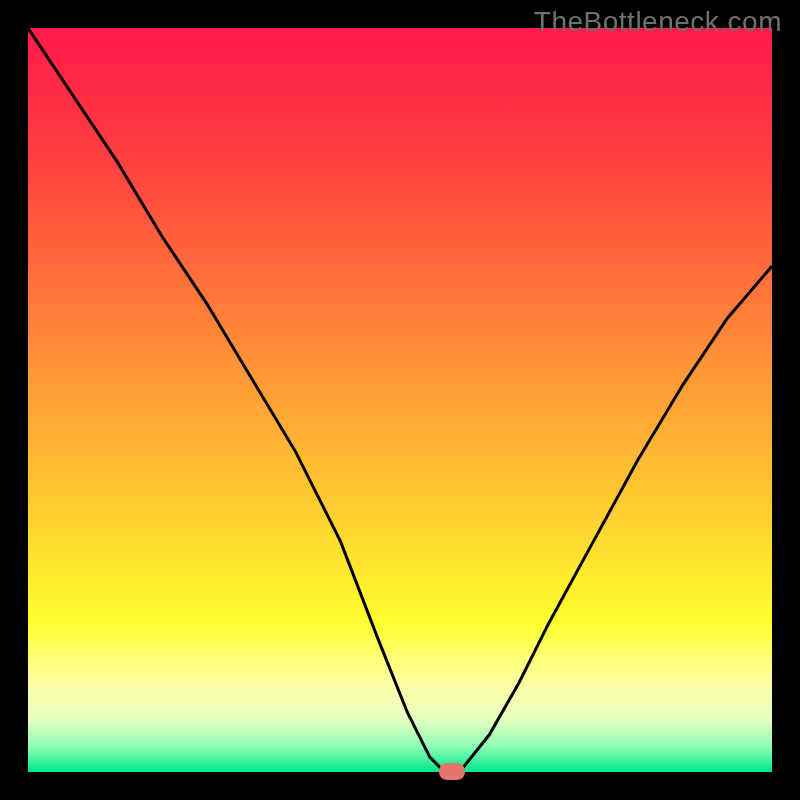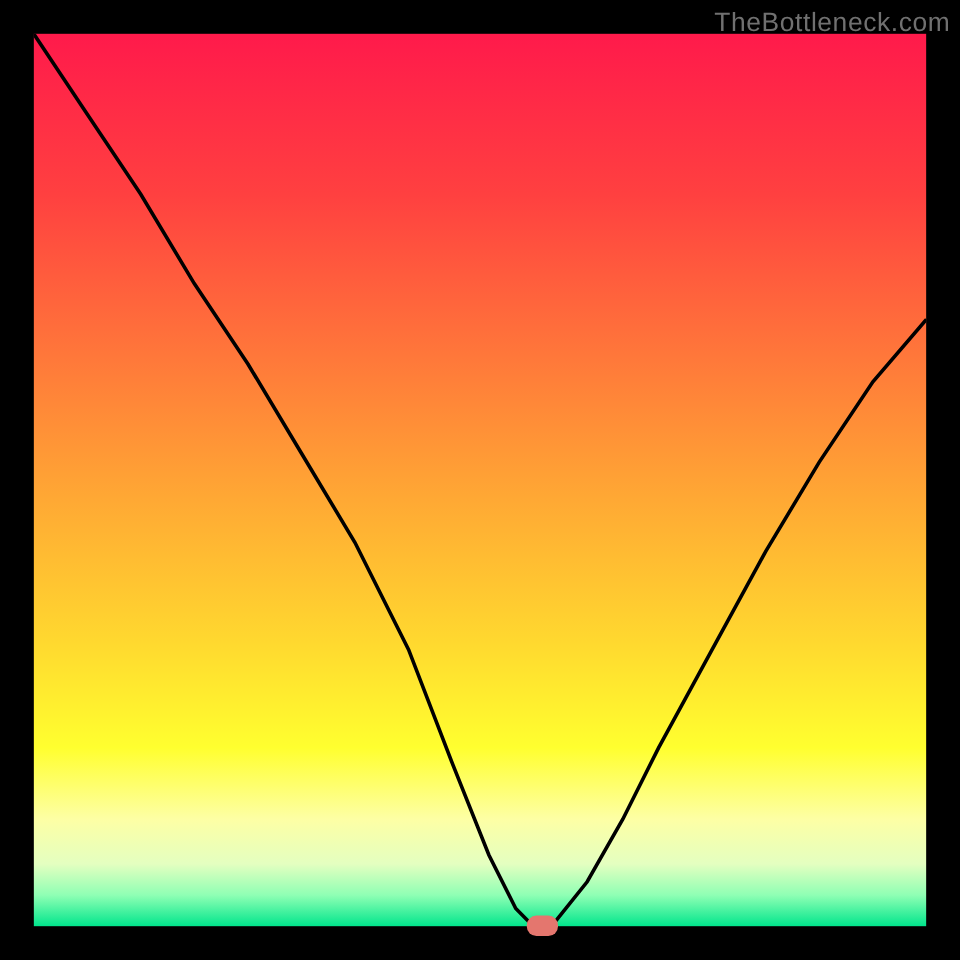--- a/index.html
+++ b/index.html
@@ -7,23 +7,23 @@
     padding: 0;
     width: 800px;
     height: 800px;
     background: #000;
     position: relative;
     font-family: Arial, Helvetica, sans-serif;
   }
   .watermark {
     position: absolute;
     top: 6px;
-    right: 8px;
+    right: 18px;
     color: #707070;
-    font-size: 22px;
+    font-size: 28px;
     font-weight: 400;
     letter-spacing: 0.5px;
     z-index: 10;
   }
   .plot-wrap {
     position: absolute;
     left: 28px;
     top: 28px;
     width: 744px;
     height: 744px;

